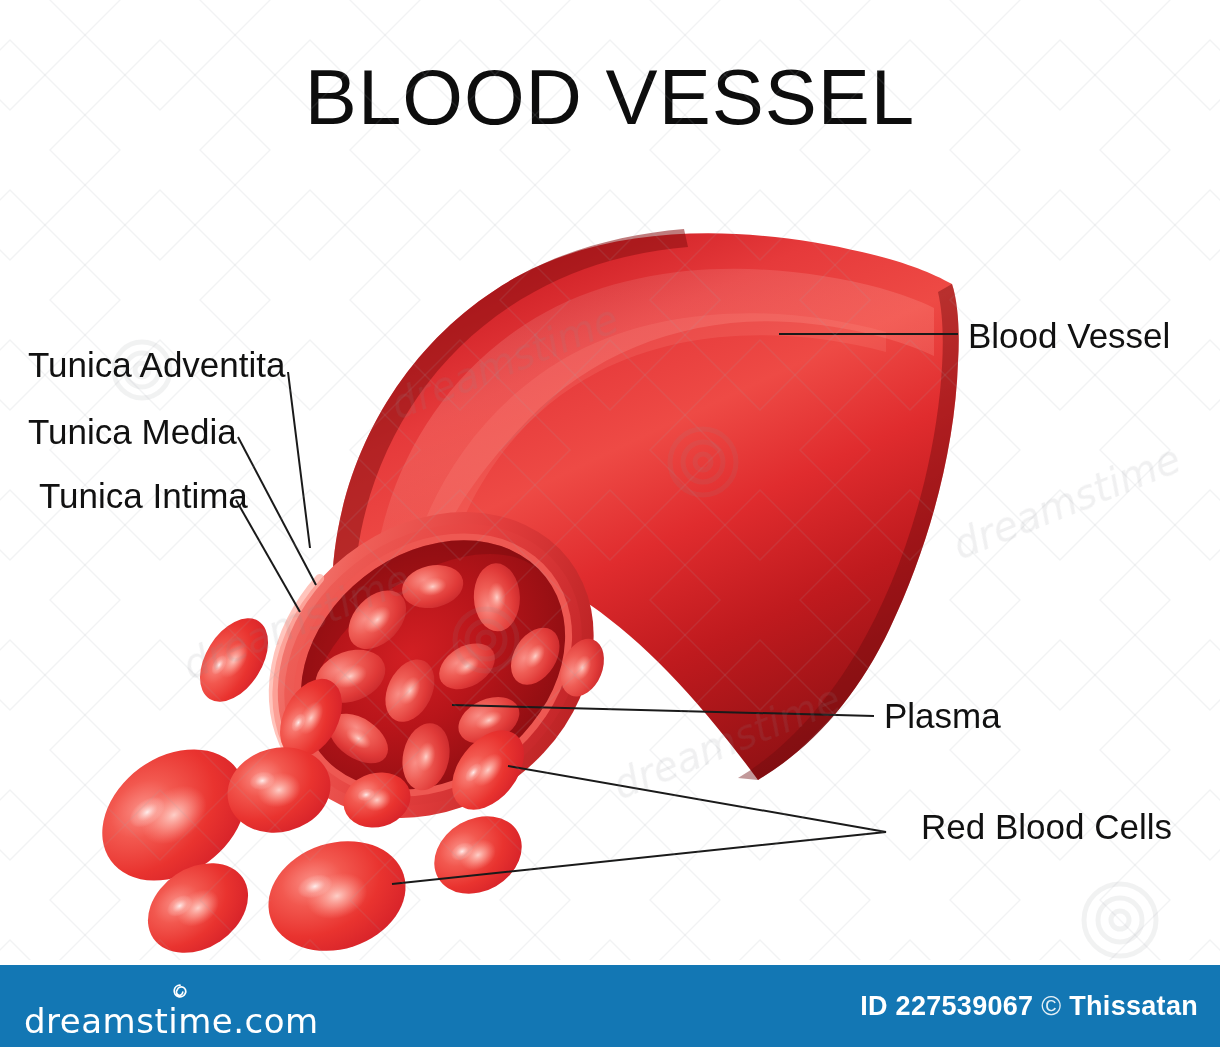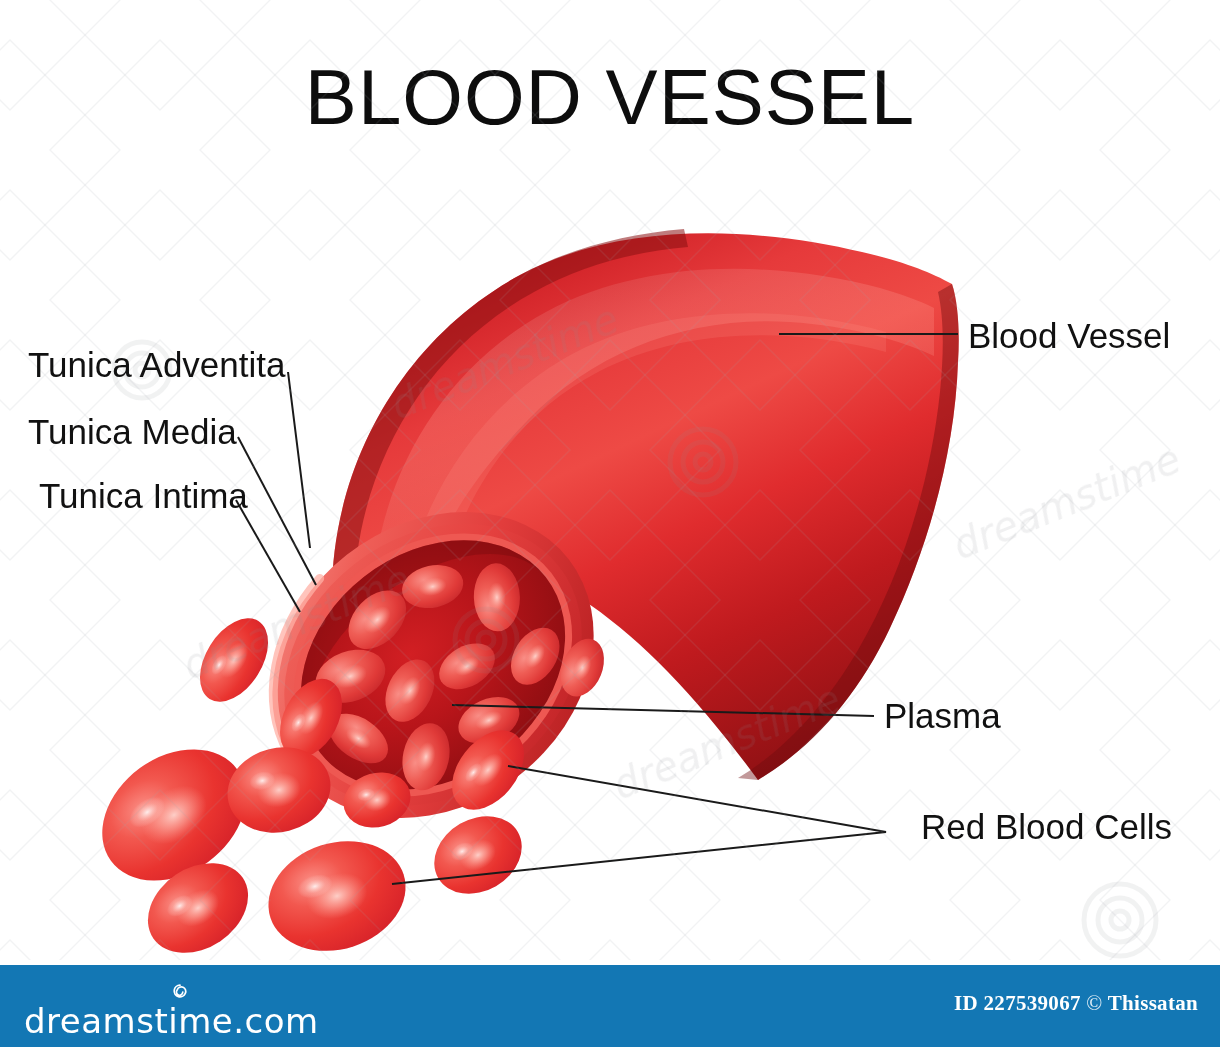--- a/index.html
+++ b/index.html
@@ -91,22 +91,22 @@
     position: absolute;
     left: 148px;
     top: -4px;
     width: 16px;
     height: 16px;
   }
   #footer-credit {
     position: absolute;
     right: 22px;
     top: 26px;
-    font-family: Liberation Serif, serif;
-    font-size: 21px;
+    font-family: Liberation Sans, sans-serif;
+    font-size: 27px;
     font-weight: bold;
     color: #ffffff;
     white-space: nowrap;
     letter-spacing: 0.3px;
   }
   #footer-credit .copy {
     font-weight: normal;
     opacity: 0.88;
   }
 </style>

